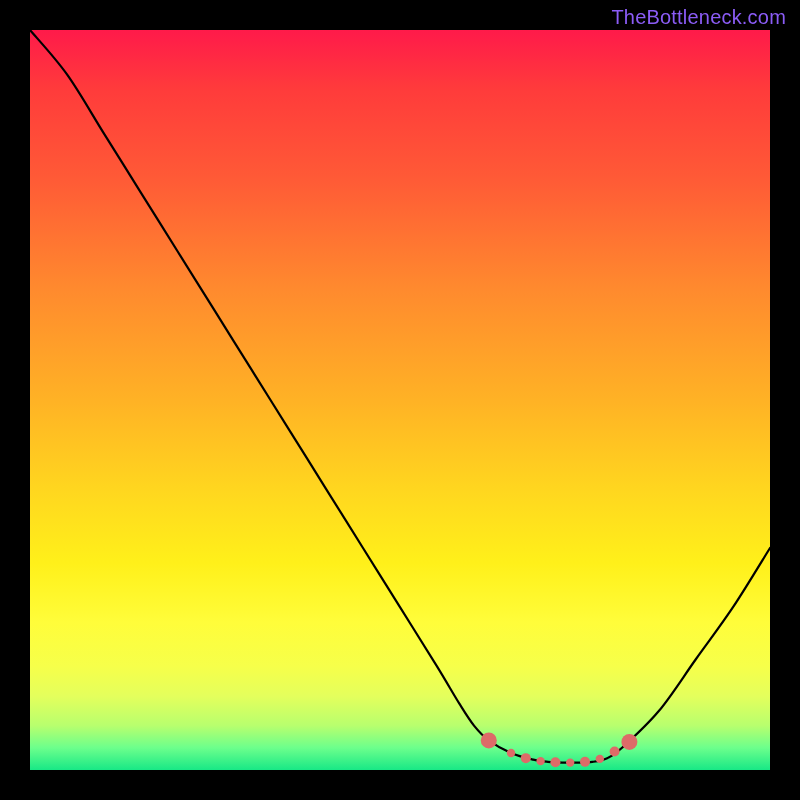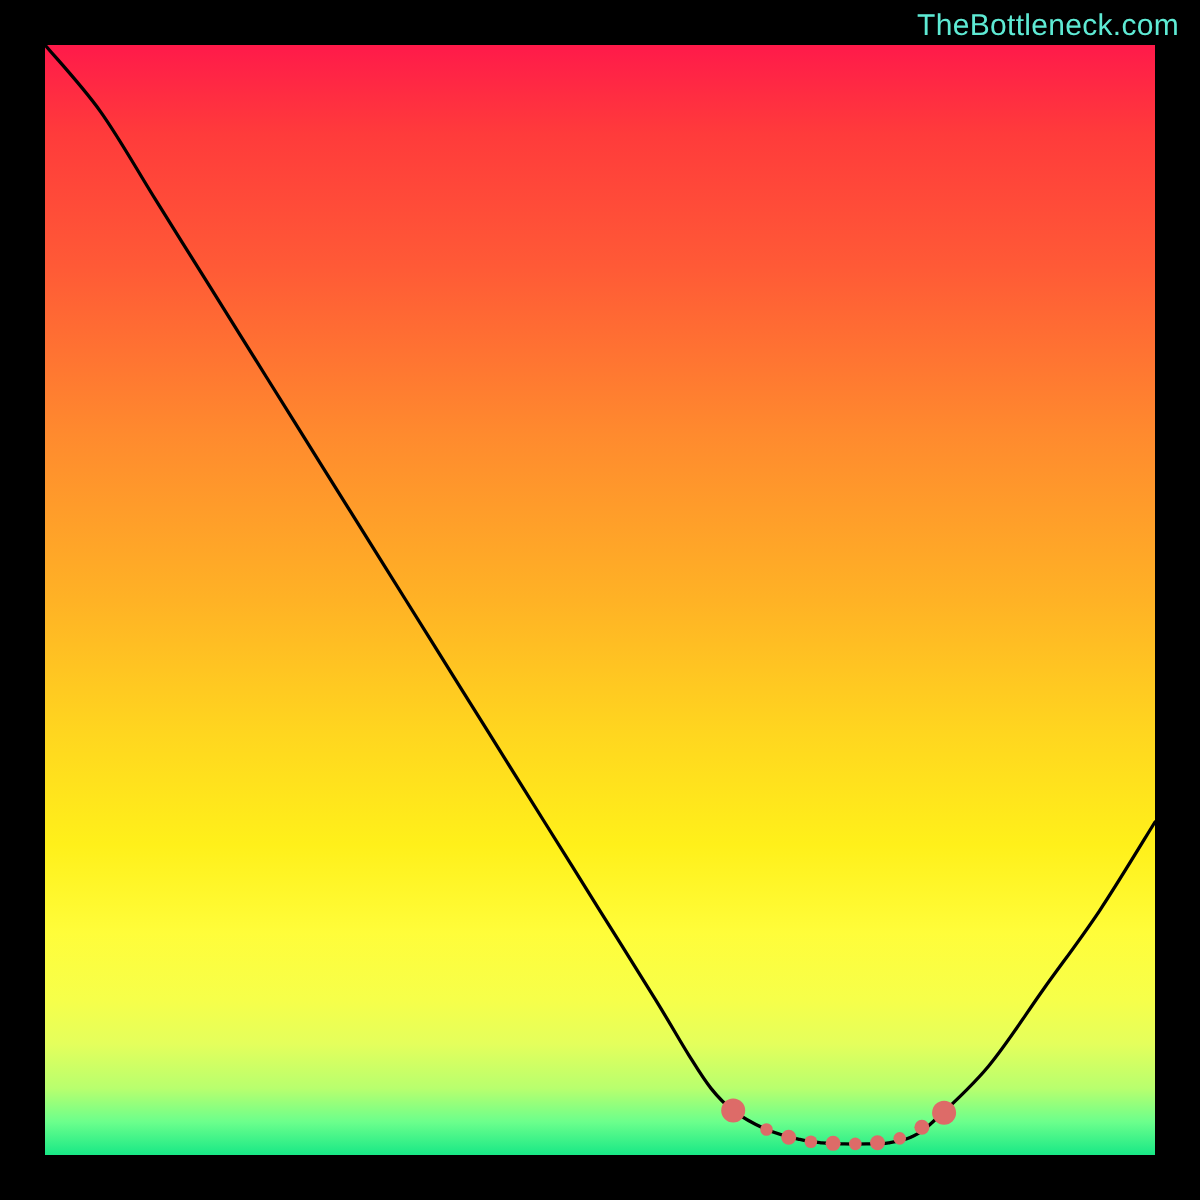--- a/index.html
+++ b/index.html
@@ -14,21 +14,21 @@
   .outer {
     width: 800px;
     height: 800px;
     position: relative;
     background: #000;
   }
   .watermark {
     position: absolute;
     top: 6px;
     right: 14px;
-    color: #5eead4;
+    color: #8b5cf6;
     font-size: 20px;
     font-weight: 500;
     letter-spacing: 0.2px;
     z-index: 10;
   }
   .plot {
     position: absolute;
     left: 30px;
     top: 30px;
     width: 740px;

